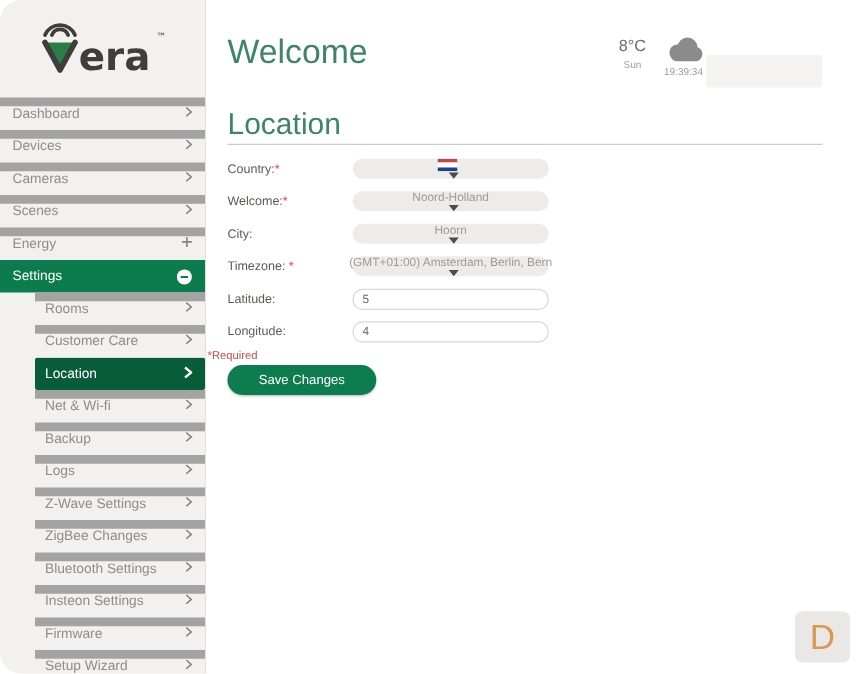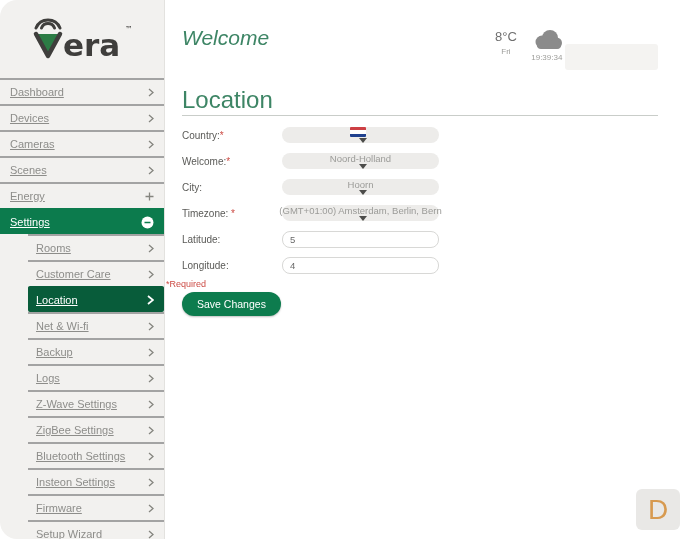--- a/index.html
+++ b/index.html
@@ -4,33 +4,33 @@
 <style>
   html,body{margin:0;padding:0;background:#fff;}
   .app{position:relative;width:690px;height:539px;overflow:hidden;background:#ffffff;
        font-family:"Liberation Sans",sans-serif;border-radius:17px;-webkit-font-smoothing:antialiased;}
 
   
   .sidebar{position:absolute;left:0;top:0;width:165px;height:539px;background:#f2f1ef;
            border-right:1px solid #e3e2df;box-sizing:border-box;}
   .logo-wrap{height:78px;display:flex;align-items:center;justify-content:center;}
   .menu{margin:0;padding:0;}
-  .mi{height:26px;border-top:2px solid #a3a3a3;display:flex;align-items:center;
+  .mi{height:26px;border-top:7px solid #a3a3a3;display:flex;align-items:flex-start;
       justify-content:space-between;padding:0 10px;font-size:11px;color:#8d8d8a;
-      box-sizing:border-box;cursor:pointer;background:transparent;text-decoration:underline;}
+      box-sizing:border-box;cursor:pointer;background:transparent;}
   .mi .chev{display:flex;align-items:center;color:#85857f;}
   .mi.settings{background:#0c7b4d;border-top-color:#0c7b4d;color:#ffffff;gap:32px;}
   .submenu{margin-left:12px;}
   .submenu .mi{padding:0 10px 0 8px;margin-left:16px;}
   .mi.selected{background:#085c3a;border-top-color:#085c3a;color:#ffffff;border-radius:2px;}
   .mi.selected .chev{color:#ffffff;}
 
   
   .main{position:absolute;left:165px;top:0;width:525px;height:539px;background:#fff;}
-  .welcome{position:absolute;left:17px;top:26px;font-size:21px;font-weight:300;color:#3d8565;font-style:italic;}
+  .welcome{position:absolute;left:17px;top:26px;font-size:27px;font-weight:300;color:#3d8565;}
 
   .weather{position:absolute;left:330px;top:29px;display:flex;gap:14px;}
   .w-col{display:flex;flex-direction:column;align-items:center;gap:3px;}
   .w-temp{font-size:13px;color:#6f6f6f;}
   .w-small{font-size:8px;color:#9d9d9a;}
   .header-panel{position:absolute;left:400px;top:44px;width:93px;height:26px;
                 background:#f4f3f1;border-radius:3px;}
 
   .loc-title{position:absolute;left:17px;top:86px;font-size:24px;font-weight:300;color:#3d8565;}
   .rule{position:absolute;left:17px;top:115px;width:476px;height:1px;background:#c9cdc9;}
@@ -50,21 +50,21 @@
   .flag .fr{flex:1;background:#cd4044;}
   .flag .fw{flex:1;background:#ffffff;}
   .flag .fb{flex:1;background:#20418f;}
   .ti{width:157px;height:17px;border:1px solid #d8d8d6;border-radius:8px;font-size:9.5px;
       color:#6a6a6a;padding:0 7px;box-sizing:border-box;outline:none;background:#fff;
       font-family:"Liberation Sans",sans-serif;}
 
   .required-note{position:absolute;left:1px;top:279px;width:257px;text-align:left;
                  font-size:9px;color:#cc4b44;}
   .save-btn{position:absolute;left:17px;top:292px;background:#0d7c4e;color:#fff;border:none;
-            border-radius:12px;font-size:10.5px;padding:6px 15px;cursor:pointer;
+            border-radius:12px;font-size:10.5px;padding:6px 25px;cursor:pointer;
             font-family:"Liberation Sans",sans-serif;box-shadow:0 1px 2px rgba(0,0,0,.25);}
 
   .d-badge{position:absolute;right:10px;bottom:9px;width:44px;height:41px;background:#e9e8e6;
            border-radius:6px;display:flex;align-items:center;justify-content:center;
            font-size:28px;color:#d79a50;cursor:pointer;}
 </style>
 </head>
 <body>
 
 <div class="app">
@@ -184,21 +184,21 @@
         </div>
         <div class="mi">
           <span>Z-Wave Settings</span>
           <span class="chev">
             <svg width="6" height="9">
                 <polyline points="1,1 5,4.5 1,8" fill="none" stroke="currentColor" stroke-width="1.3"></polyline>
               </svg>
           </span>
         </div>
         <div class="mi">
-          <span>ZigBee Settings</span>
+          <span>ZigBee Changes</span>
           <span class="chev">
             <svg width="6" height="9">
                 <polyline points="1,1 5,4.5 1,8" fill="none" stroke="currentColor" stroke-width="1.3"></polyline>
               </svg>
           </span>
         </div>
         <div class="mi">
           <span>Bluetooth Settings</span>
           <span class="chev">
             <svg width="6" height="9">
@@ -233,21 +233,21 @@
       </div>
     </div>
   </div>
 
   <div class="main">
     <div class="welcome">Welcome</div>
 
     <div class="weather">
       <div class="w-col">
         <span class="w-temp">8°C</span>
-        <span class="w-small">Fri</span>
+        <span class="w-small">Sun</span>
       </div>
       <div class="w-col">
         <svg width="32" height="21">
           <g fill="#8b8b8b">
             <circle cx="11" cy="13" r="6.5"></circle>
             <circle cx="19" cy="9" r="8"></circle>
             <circle cx="25.5" cy="14" r="5.5"></circle>
             <rect x="6" y="12" width="24" height="8" rx="4"></rect>
           </g>
         </svg>

